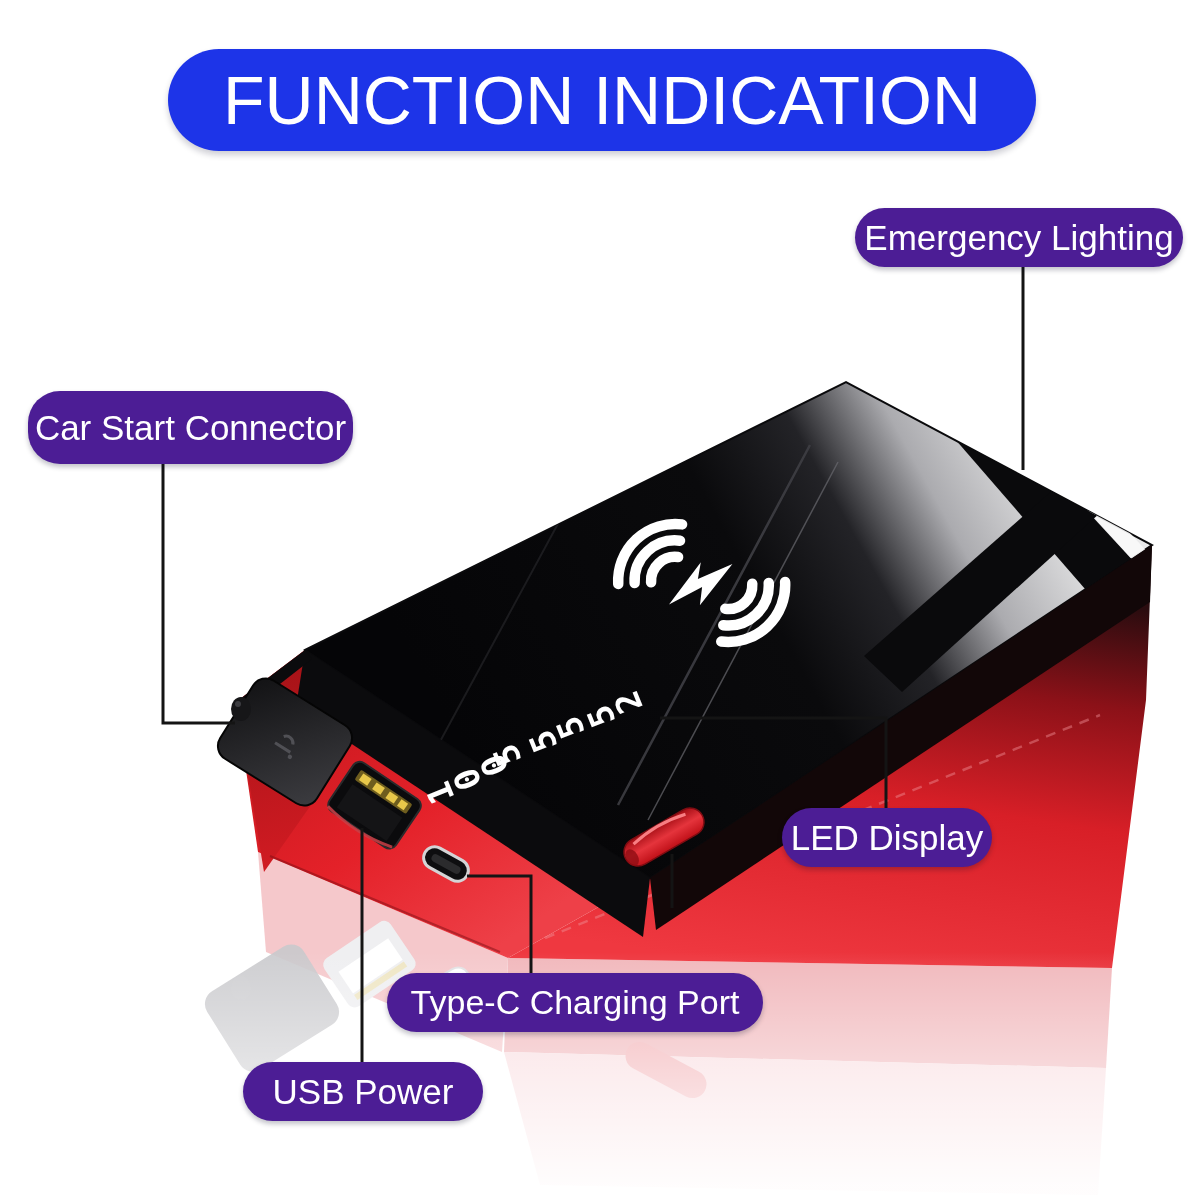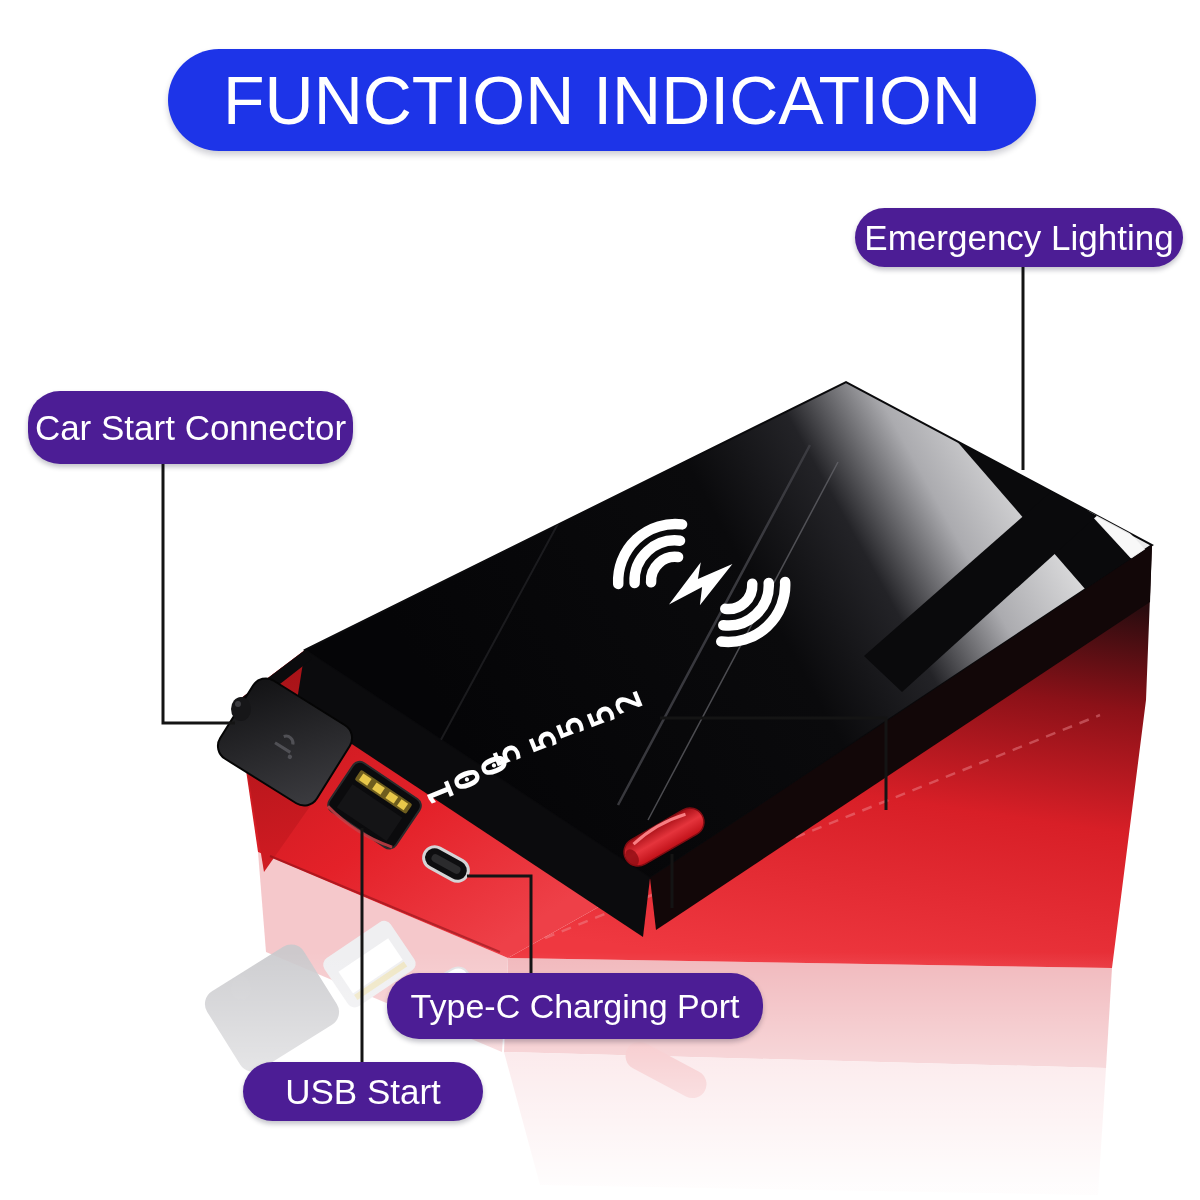--- a/index.html
+++ b/index.html
@@ -19,21 +19,21 @@
     position:absolute;left:168px;top:49px;width:868px;height:102px;
     background:#1d34e8;color:#ffffff;border-radius:52px;
     display:flex;align-items:center;justify-content:center;
     font-size:68px;letter-spacing:0px;z-index:5;
     box-shadow:0 4px 6px rgba(10,10,40,.2);
   }
   #callout-emergency{left:855px;top:208px;width:328px;height:59px;}
   #callout-carstart{left:28px;top:391px;width:325px;height:73px;}
   #callout-led{left:782px;top:808px;width:210px;height:59px;}
   #callout-power{left:593px;top:908px;width:164px;height:59px;}
-  #callout-typec{left:387px;top:973px;width:376px;height:66px;font-size:34px;}
+  #callout-typec{left:387px;top:973px;width:376px;height:59px;font-size:34px;}
   #callout-usb{left:243px;top:1062px;width:240px;height:59px;}
   svg{position:absolute;left:0;top:0;z-index:1;}
   .led-seg{
     font-family:"DejaVu Sans Mono", monospace;font-weight:bold;
     font-size:34px;fill:#ffffff;letter-spacing:10px;
   }
 </style>
 </head>
 <body>
 
@@ -199,16 +199,17 @@
     <path d="M672,854 L672,908"></path>
     <path d="M467,876 L531,876 L531,975"></path>
     <path d="M362,828 L362,1064"></path>
   </g>
 </svg>
 
 <div class="title-pill">FUNCTION INDICATION</div>
 
 <div class="pill" id="callout-emergency">Emergency Lighting</div>
 <div class="pill" id="callout-carstart">Car Start Connector</div>
+<div class="pill" id="callout-led">LED Display</div>
 <div class="pill" id="callout-typec">Type-C Charging Port</div>
-<div class="pill" id="callout-usb">USB Start</div>
+<div class="pill" id="callout-usb">USB Power</div>
 
 </div>
 
 </body></html>

